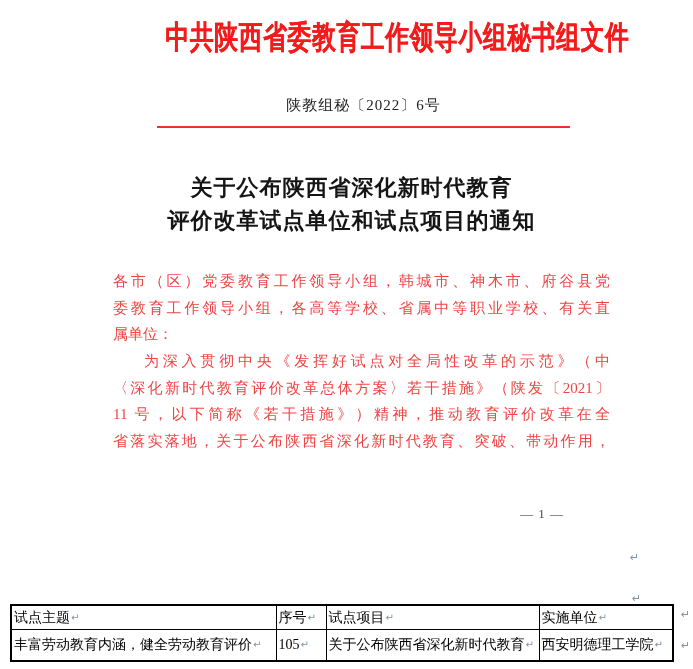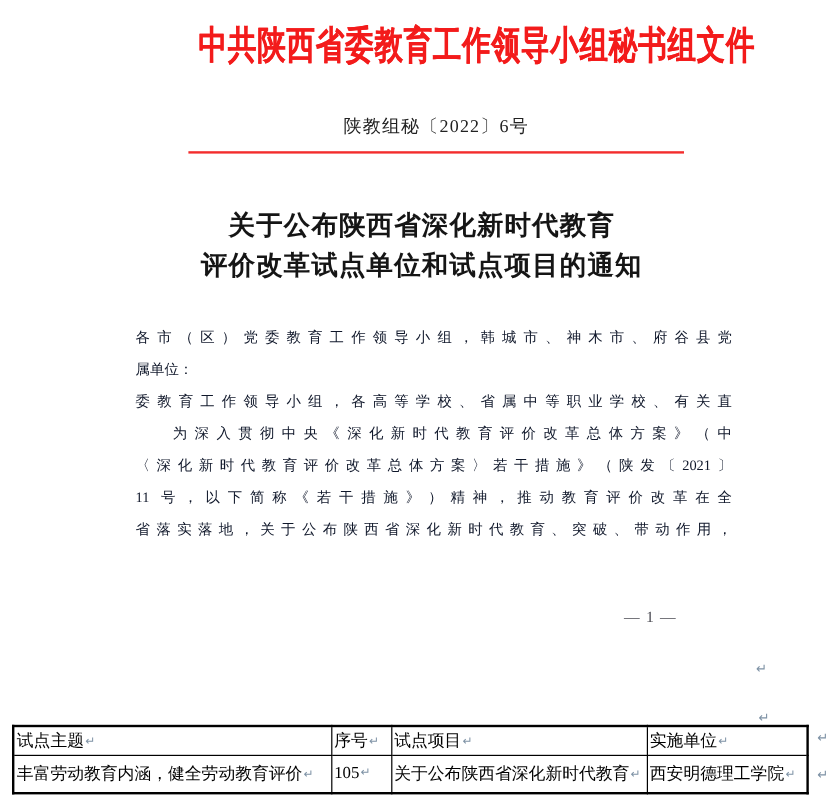--- a/index.html
+++ b/index.html
@@ -36,21 +36,21 @@
   }
   .doc-title{
     position:absolute;left:0;top:171px;width:100%;
     transform:translateX(5px);
     text-align:center;
     font-size:22px;font-weight:bold;color:#151515;
     line-height:33px;letter-spacing:1px;
   }
   .body-text{
     position:absolute;left:113px;top:268px;width:497px;
-    font-size:12px;color:#0f172a;
+    font-size:15px;color:#ef4444;
   }
   .bline{
     height:26.7px;line-height:26.7px;
     text-align:justify;text-align-last:justify;
     text-justify:inter-character;
     white-space:nowrap;
   }
   .bline.short{text-align-last:left;}
   .bline.indent{padding-left:31px;}
   .page-number{
@@ -102,23 +102,23 @@
 
   <div class="red-line"></div>
 
   <div class="doc-title">
     <div>关于公布陕西省深化新时代教育</div>
     <div>评价改革试点单位和试点项目的通知</div>
   </div>
 
   <div class="body-text">
     <div class="bline">各市（区）党委教育工作领导小组，韩城市、神木市、府谷县党</div>
+    <div class="bline">委教育工作领导小组，各高等学校、省属中等职业学校、有关直</div>
     <div class="bline short">属单位：</div>
-    <div class="bline">委教育工作领导小组，各高等学校、省属中等职业学校、有关直</div>
-    <div class="bline indent">为深入贯彻中央《深化新时代教育评价改革总体方案》（中</div>
+    <div class="bline indent">为深入贯彻中央《发挥好试点对全局性改革的示范》（中</div>
     <div class="bline">〈深化新时代教育评价改革总体方案〉若干措施》（陕发〔2021〕</div>
     <div class="bline">11 号，以下简称《若干措施》）精神，推动教育评价改革在全</div>
     <div class="bline">省落实落地，关于公布陕西省深化新时代教育、突破、带动作用，</div>
   </div>
 
   <div class="page-number">— 1 —</div>
 
   <span class="pmark pmark-1">↵</span>
   <span class="pmark pmark-2">↵</span>
 

